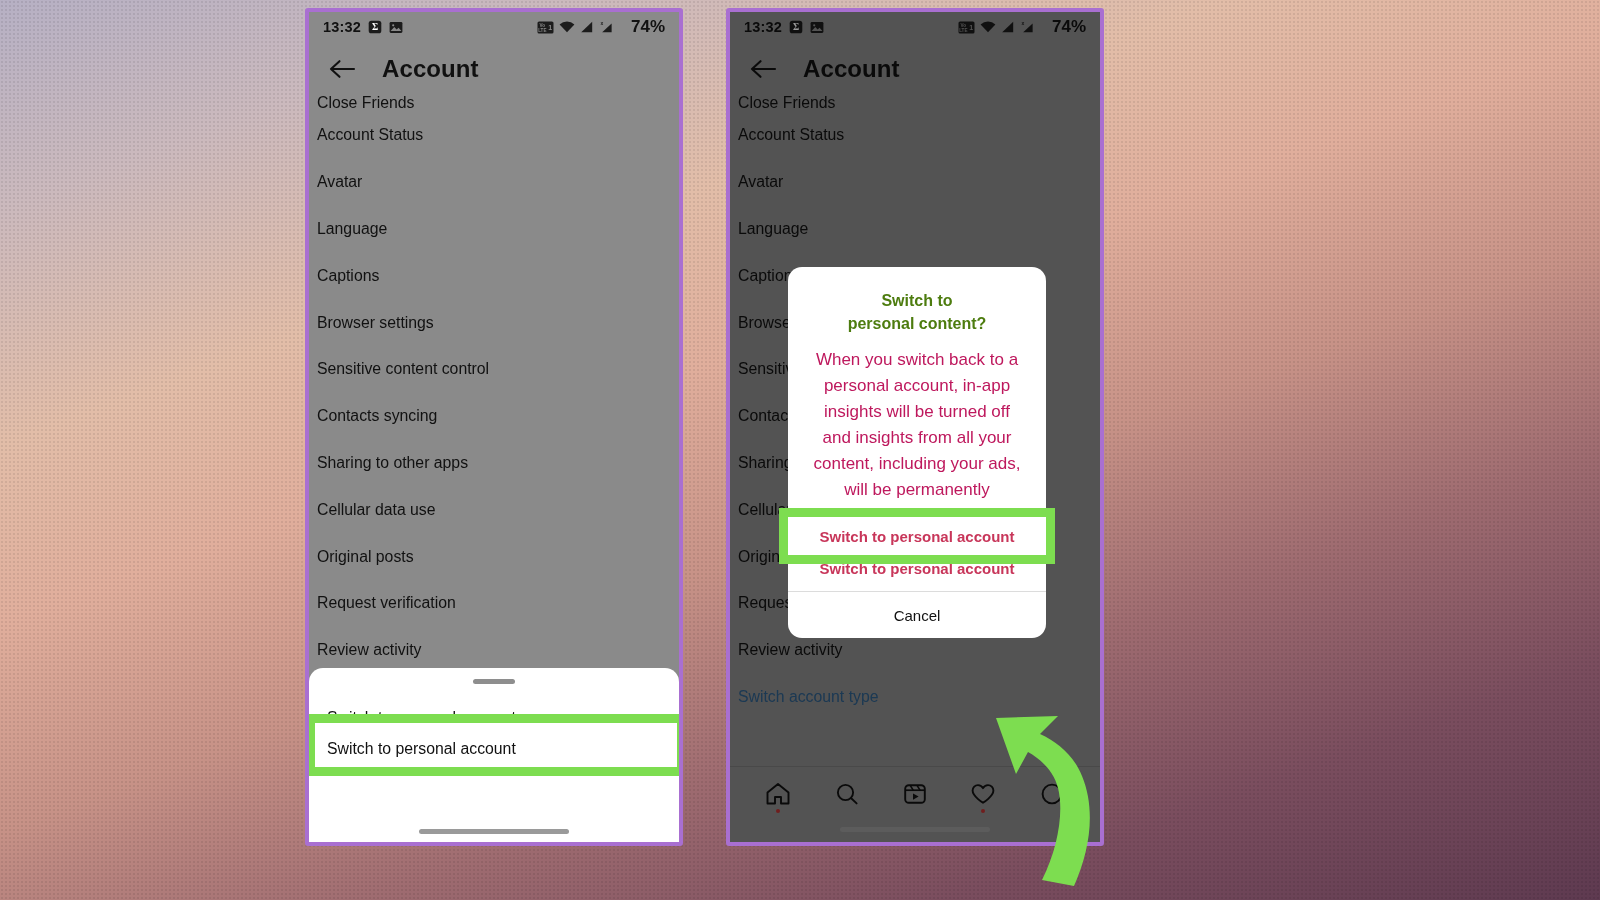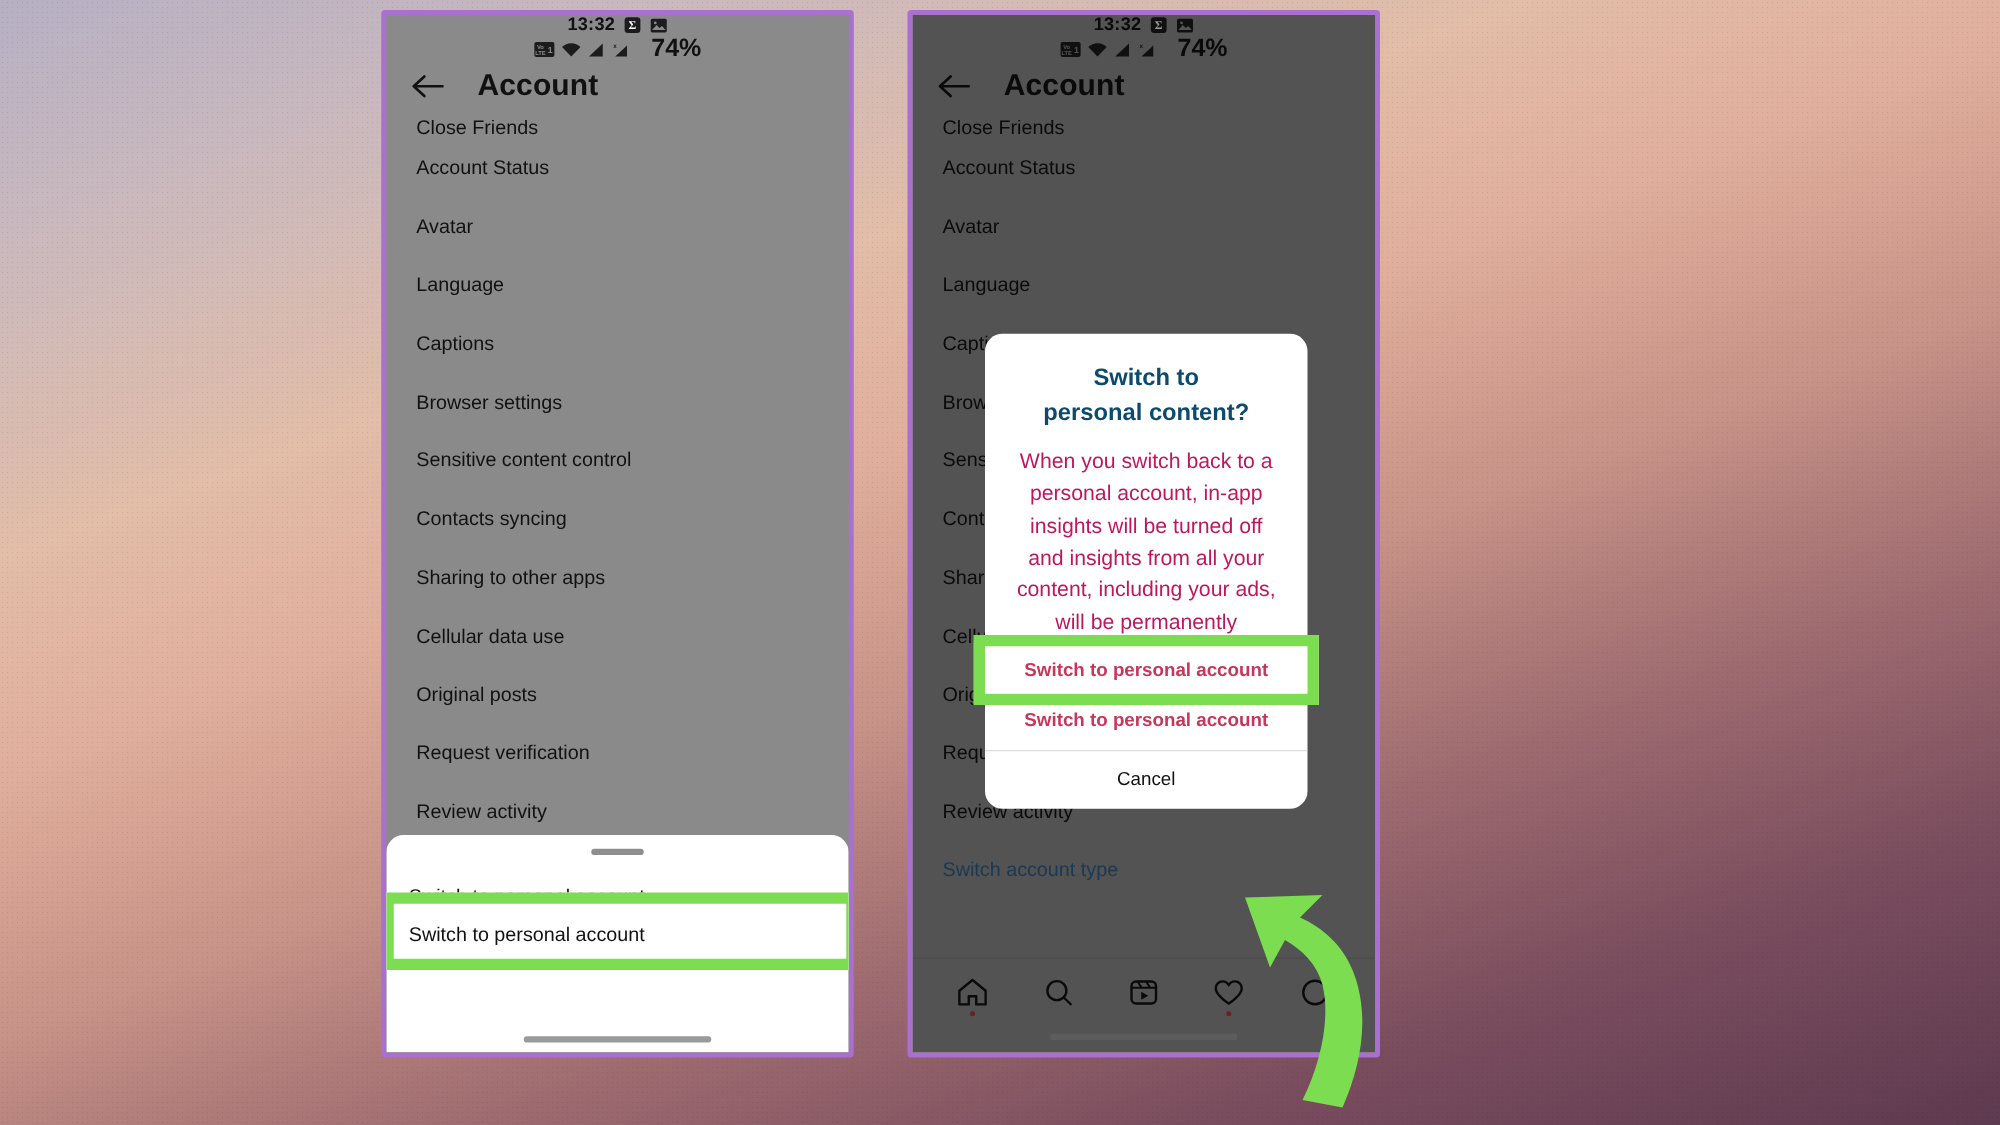--- a/index.html
+++ b/index.html
@@ -52,47 +52,46 @@
     width: 100%; height: 100%;
     background: #8a8a8a;
     overflow: hidden;
   }
 
   
   .statusbar {
     height: 30px;
     display: flex; align-items: center;
     justify-content: space-between;
-    padding: 0 14px;
+    padding: 13px 14px;
     font-size: 14.5px;
     font-weight: bold;
     color: #111;
-    flex-direction: column;
   }
   .sb-left { display: flex; align-items: center; gap: 7px; }
   .sb-right { display: flex; align-items: center; gap: 5px; }
   .sb-time { letter-spacing: 0.2px; }
   .ic { display: inline-block; }
   .ic svg { display: block; }
-  .sb-batt { font-size: 20px; font-weight: bold; margin-left: 13px; }
+  .sb-batt { font-size: 17px; font-weight: bold; margin-left: 13px; }
 
   
   .appbar {
     height: 54px;
     display: flex; align-items: center;
     padding: 0 20px;
     gap: 26px;
   }
   .appbar-title {
     font-size: 24px; font-weight: bold; color: #111;
     letter-spacing: 0.1px;
   }
 
   
-  .list { padding: 0 24px; }
+  .list { padding: 0 8px; }
   .list-item {
     height: 46.8px;
     display: flex; align-items: center;
     font-size: 15.8px;
     color: #111;
   }
   .list-item.clipped-top {
     height: 16px;
     align-items: flex-end;
     overflow: hidden;
@@ -153,21 +152,21 @@
     left: 58px; top: 255px;
     width: 258px;
     background: #fff;
     border-radius: 14px;
     z-index: 6;
     padding: 22px 0 0 0;
     text-align: center;
     overflow: hidden;
   }
   .dlg-title {
-    font-size: 19px; font-weight: bold; color: #0c4a6e;
+    font-size: 16px; font-weight: bold; color: #4d7c0f;
     line-height: 1.45;
     padding: 0 42px;
   }
   .dlg-body {
     font-size: 17px; color: #be185d;
     line-height: 1.52;
     padding: 12px 22px 16px;
   }
   .dlg-btn {
     height: 47px;

